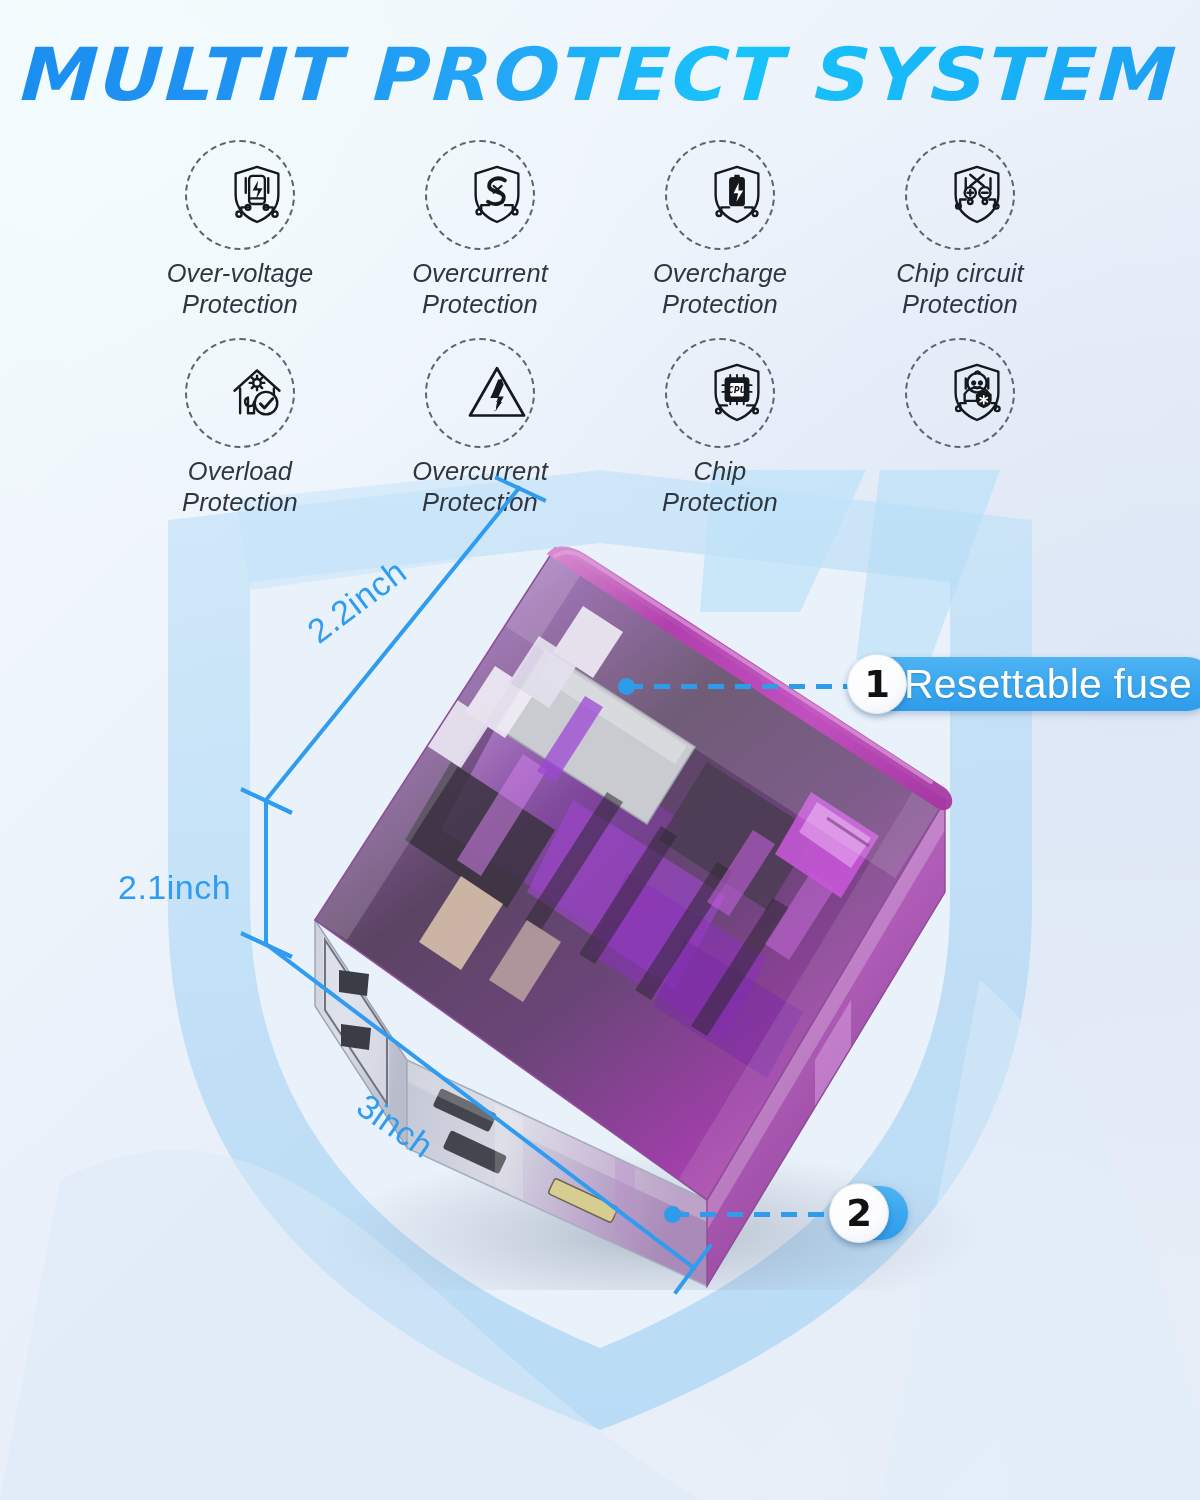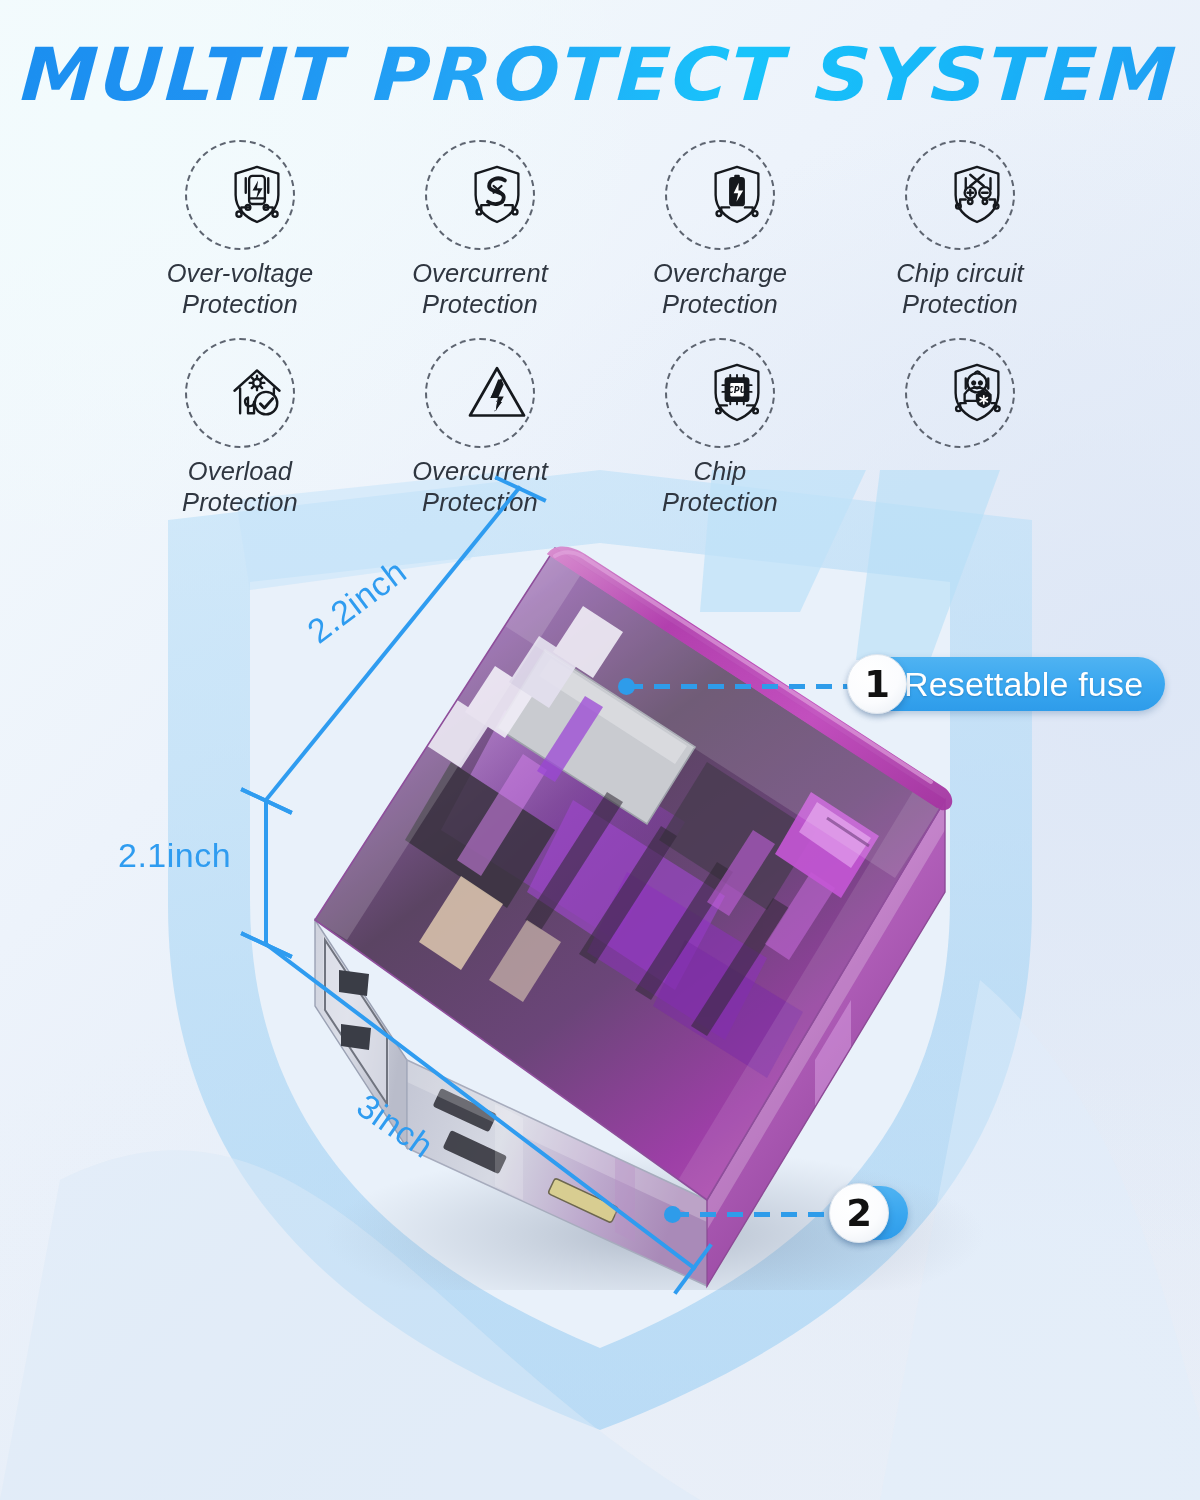--- a/index.html
+++ b/index.html
@@ -60,42 +60,42 @@
 
   
   #product { position:absolute; left:255px; top:500px; width:740px; height:790px; }
 
   
   .dim-label {
     position:absolute; color:#2f9cf0; font-size:34px;
     letter-spacing:.5px; white-space:nowrap;
   }
   #dim-22 { left:300px; top:620px; transform:rotate(-37deg); transform-origin:left top; }
-  #dim-21 { left:118px; top:836px; }
+  #dim-21 { left:118px; top:868px; }
   #dim-3  { left:372px; top:1086px; transform:rotate(35deg); transform-origin:left top; }
 
   
   .callout {
     position:absolute; height:54px; display:flex; align-items:center;
     background:linear-gradient(180deg,#4fb3f2 0%,#39a6ef 55%,#2e9cea 100%);
     border-radius:27px; padding-right:22px; padding-left:54px;
     box-shadow:0 3px 7px rgba(40,90,140,.28);
   }
   .callout .num {
     position:absolute; left:-3px; top:-3px;
     width:60px; height:60px; border-radius:50%;
     background:radial-gradient(circle at 38% 32%,#ffffff 0%,#fbfcfe 55%,#e8edf3 100%);
     border:1px solid #dfe6ee;
     box-shadow:0 3px 6px rgba(30,70,120,.30);
     display:flex; align-items:center; justify-content:center;
     font-size:37px; font-weight:bold; color:#111; z-index:3;
     font-family:"DejaVu Sans", sans-serif;
   }
   .callout .ctxt {
-    color:#fff; font-size:34px; letter-spacing:.2px; white-space:nowrap;
+    color:#fff; font-size:41px; letter-spacing:.2px; white-space:nowrap;
     text-shadow:0 1px 2px rgba(20,70,120,.30);
   }
   #callout-1 { left:850px; top:657px; }
   #callout-2 { left:832px; top:1186px; }
 
   .leader { position:absolute; height:5px; border-radius:3px;
     background:repeating-linear-gradient(90deg,#2e9cea 0 16px, rgba(46,156,234,0) 16px 27px); }
   .leader .dot {
     position:absolute; left:-9px; top:-6px; width:17px; height:17px;
     border-radius:50%; background:#2e9cea;

